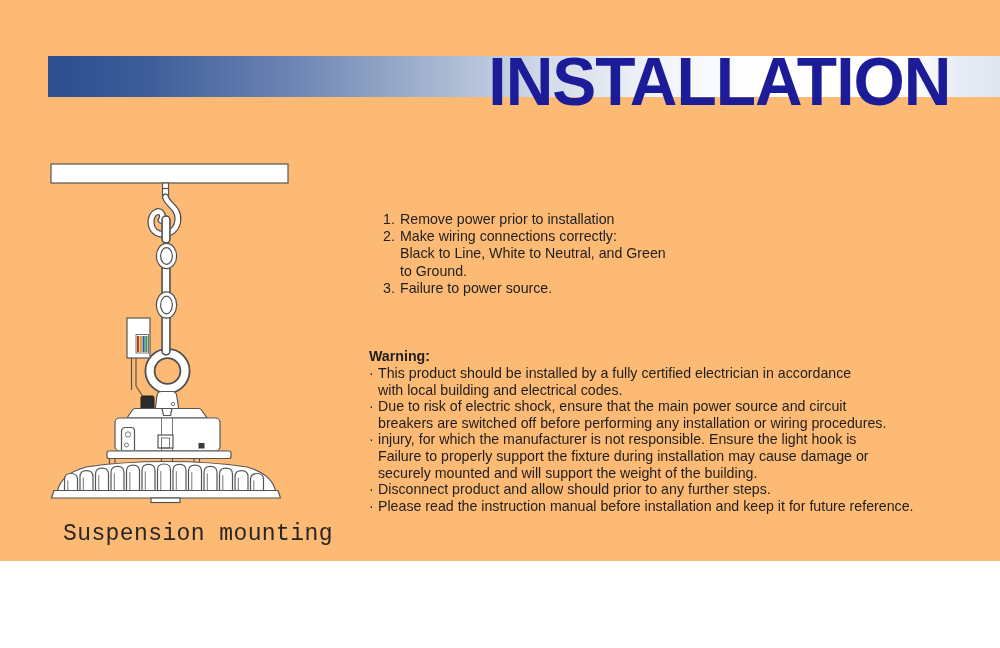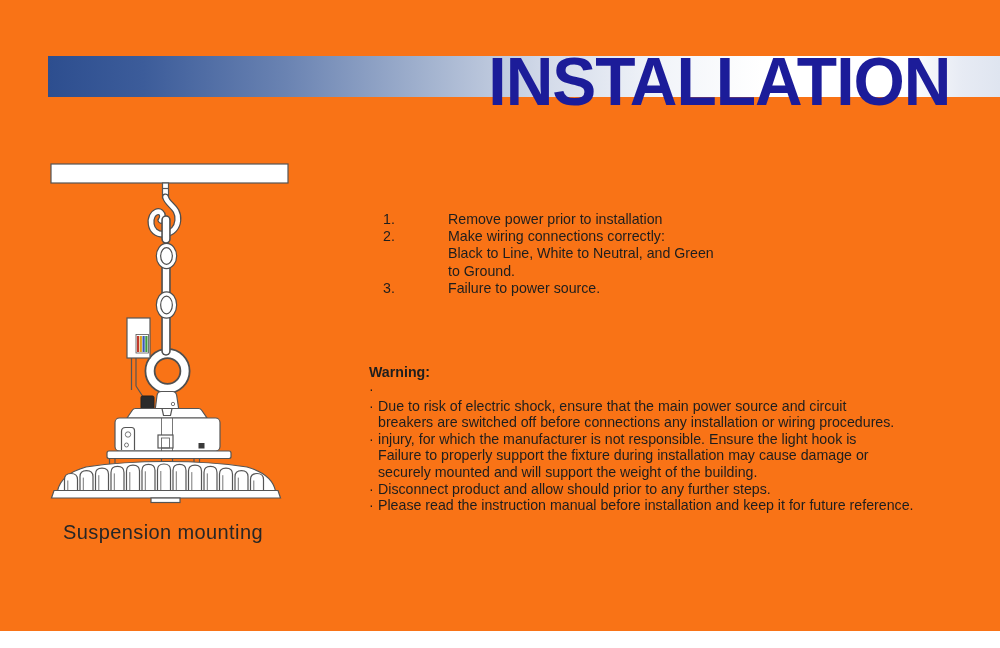--- a/index.html
+++ b/index.html
@@ -1,44 +1,44 @@
 <!DOCTYPE html>
 <html><head>
 <meta charset="utf-8">
 <style>
   html,body{margin:0;padding:0;background:#fff;}
-  .page{position:relative;width:1000px;height:631px;background:#f97316;overflow:hidden;
+  .page{position:relative;width:1000px;height:561px;background:#fdba74;overflow:hidden;
         font-family:"Liberation Sans",sans-serif;color:#1e1e1e;}
 
   
   .header-bar{position:absolute;left:48px;top:56px;width:952px;height:41px;
     background:linear-gradient(to right,
       #2d4e8f 0%, #3c5c9a 10%, #6a83b2 25%, #a3b3cf 40%, #d5dcea 53%,
       #f1f4f9 64%, #ffffff 75%, #ffffff 90%, #e7ebf4 96%, #dfe5f0 100%);}
   .header-title{position:absolute;right:49px;top:52px;margin:0;
     font-size:68px;line-height:58px;font-weight:700;color:#1c1c99;
     letter-spacing:-1px;transform:scaleX(0.97);transform-origin:right center;white-space:nowrap;}
 
   
   .diagram{position:absolute;left:30px;top:150px;width:300px;height:365px;}
   .ln{stroke:#555;stroke-width:1.2;fill:#fff;}
   .lnf{stroke:#555;stroke-width:1.2;fill:none;}
   .thin{stroke:#555;stroke-width:0.8;fill:none;}
   .tube-d{stroke:#4f4f4f;fill:none;stroke-linecap:round;}
   .tube-w{stroke:#ffffff;fill:none;stroke-linecap:round;}
-  .caption{position:absolute;left:63px;top:521px;font-size:20px;color:#262626;letter-spacing:0.4px;}
+  .caption{position:absolute;left:63px;top:521px;font-size:23px;color:#262626;letter-spacing:0.4px;font-family:Liberation Mono, monospace;}
 
   
   .steps{position:absolute;left:383px;top:211px;font-size:14.2px;line-height:17.2px;}
   .step{display:flex;}
   .step-num{width:17px;flex:none;}
-  .step-line{white-space:nowrap;margin-left:48px;}
-
-  
-  .warning{position:absolute;left:369px;top:364px;font-size:14.2px;line-height:16.6px;}
+  .step-line{white-space:nowrap;}
+
+  
+  .warning{position:absolute;left:369px;top:348px;font-size:14.2px;line-height:16.6px;}
   .warn-heading{font-weight:700;line-height:17px;}
   .witem{display:flex;}
   .bullet{width:9px;flex:none;}
   .wline{white-space:nowrap;}
 </style>
 </head>
 <body>
 
 <div class="page">
 
@@ -165,26 +165,30 @@
       <div>
         <div class="step-line">Failure to power source.</div>
       </div>
     </div>
   </div>
 
   <div class="warning">
     <div class="warn-heading">Warning:</div>
     <div class="witem">
       <span class="bullet">·</span>
+      <div>
+        <div class="wline">This product should be installed by a fully certified electrician in accordance</div>
+        <div class="wline">with local building and electrical codes.</div>
+      </div>
     </div>
     <div class="witem">
       <span class="bullet">·</span>
       <div>
         <div class="wline">Due to risk of electric shock, ensure that the main power source and circuit</div>
-        <div class="wline">breakers are switched off before connections any installation or wiring procedures.</div>
+        <div class="wline">breakers are switched off before performing any installation or wiring procedures.</div>
       </div>
     </div>
     <div class="witem">
       <span class="bullet">·</span>
       <div>
         <div class="wline">injury, for which the manufacturer is not responsible. Ensure the light hook is</div>
         <div class="wline">Failure to properly support the fixture during installation may cause damage or</div>
         <div class="wline">securely mounted and will support the weight of the building.</div>
       </div>
     </div>

